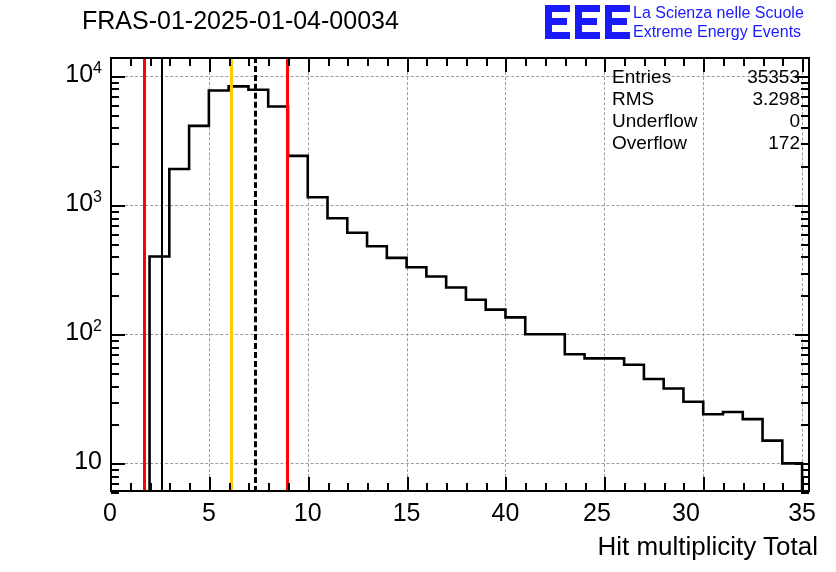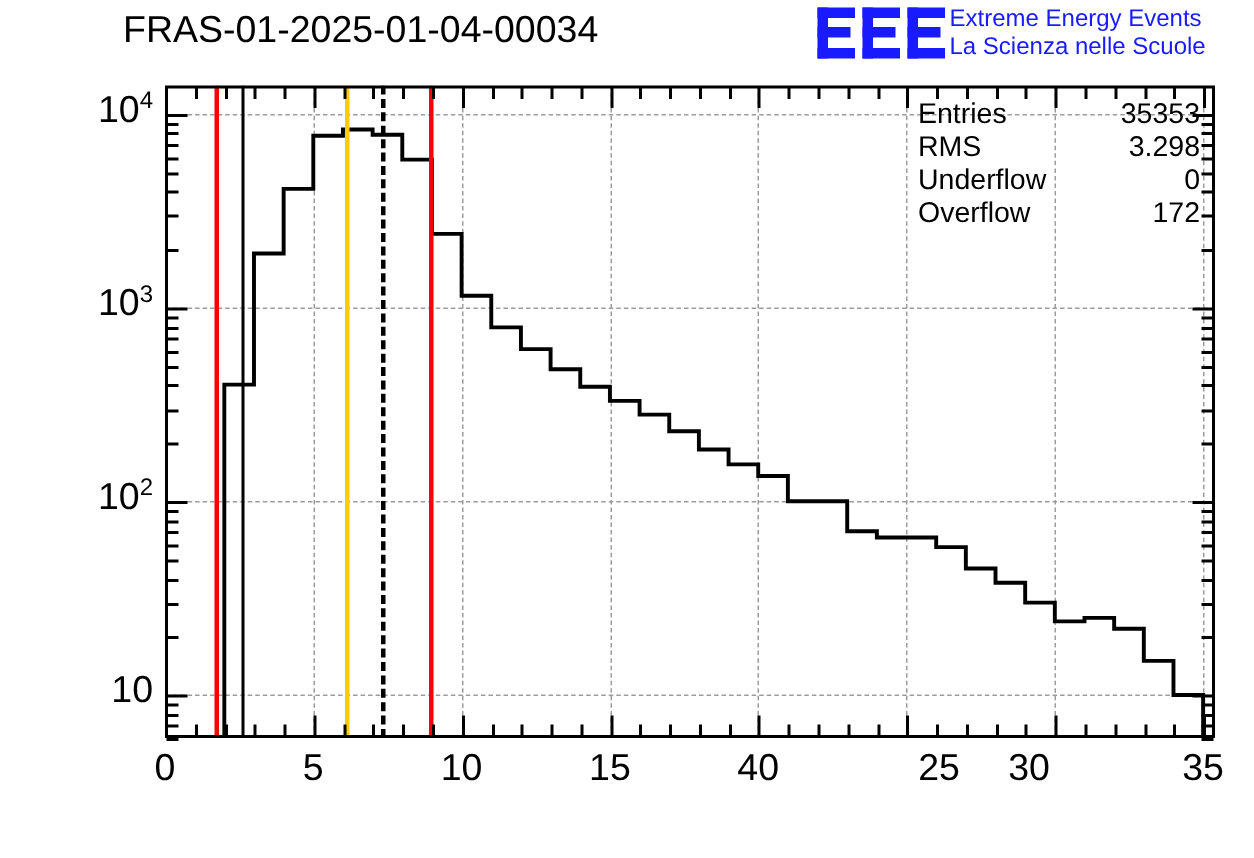--- a/index.html
+++ b/index.html
@@ -72,22 +72,22 @@
           <span class="h3"></span>
       </div>
       <div class="logo-e" style="left:60px;">
         <span class="v"></span>
           <span class="h1"></span>
           <span class="h2"></span>
           <span class="h3"></span>
       </div>
     </div>
     <div class="logo-txt">
+      <div>La Scienza nelle Scuole</div>
       <div>Extreme Energy Events</div>
-      <div>La Scienza nelle Scuole</div>
     </div>
   </div>
 
   <div class="plotarea">
     <div id="gridlayer">
         <div class="grid-v" style="left: 98.8701px; top: 0px; height: 435px;"></div>
         <div class="grid-v" style="left: 197.74px; top: 0px; height: 435px;"></div>
         <div class="grid-v" style="left: 296.61px; top: 0px; height: 435px;"></div>
         <div class="grid-v" style="left: 395.48px; top: 0px; height: 435px;"></div>
         <div class="grid-v" style="left: 494.35px; top: 0px; height: 435px;"></div>
@@ -183,21 +183,21 @@
       <div class="tick" style="left: 762.542px; top: 58px; width: 2px; height: 8px;"></div>
       <div class="tick" style="left: 782.316px; top: 483px; width: 2px; height: 8px;"></div>
       <div class="tick" style="left: 782.316px; top: 58px; width: 2px; height: 8px;"></div>
       <div class="tick" style="left: 802.09px; top: 477px; width: 2px; height: 14px;"></div>
       <div class="tick" style="left: 802.09px; top: 58px; width: 2px; height: 14px;"></div>
       <div class="xlabel-maj" style="left: 110px; top: 498px;">0</div>
       <div class="xlabel-maj" style="left: 208.87px; top: 498px;">5</div>
       <div class="xlabel-maj" style="left: 307.74px; top: 498px;">10</div>
       <div class="xlabel-maj" style="left: 406.61px; top: 498px;">15</div>
       <div class="xlabel-maj" style="left: 505.48px; top: 498px;">40</div>
-      <div class="xlabel-maj" style="left: 626px; top: 498px;">25</div>
+      <div class="xlabel-maj" style="left: 597px; top: 498px;">25</div>
       <div class="xlabel-maj" style="left: 686px; top: 498px;">30</div>
       <div class="xlabel-maj" style="left: 802.09px; top: 498px;">35</div>
       <div class="tick" style="left: 111px; top: 492px; width: 8px; height: 2px;"></div>
       <div class="tick" style="left: 801px; top: 492px; width: 8px; height: 2px;"></div>
       <div class="tick" style="left: 111px; top: 483.353px; width: 8px; height: 2px;"></div>
       <div class="tick" style="left: 801px; top: 483.353px; width: 8px; height: 2px;"></div>
       <div class="tick" style="left: 111px; top: 475.863px; width: 8px; height: 2px;"></div>
       <div class="tick" style="left: 801px; top: 475.863px; width: 8px; height: 2px;"></div>
       <div class="tick" style="left: 111px; top: 469.256px; width: 8px; height: 2px;"></div>
       <div class="tick" style="left: 801px; top: 469.256px; width: 8px; height: 2px;"></div>
@@ -277,14 +277,15 @@
           <span class="k">Underflow</span>
           <span class="v">0</span>
         </div>
         <div class="row">
           <span class="k">Overflow</span>
           <span class="v">172</span>
         </div>
       </div>
   </div>
 
+  <div class="axis-title">Hit multiplicity Total</div>
 
 </div>
 
 </body></html>

